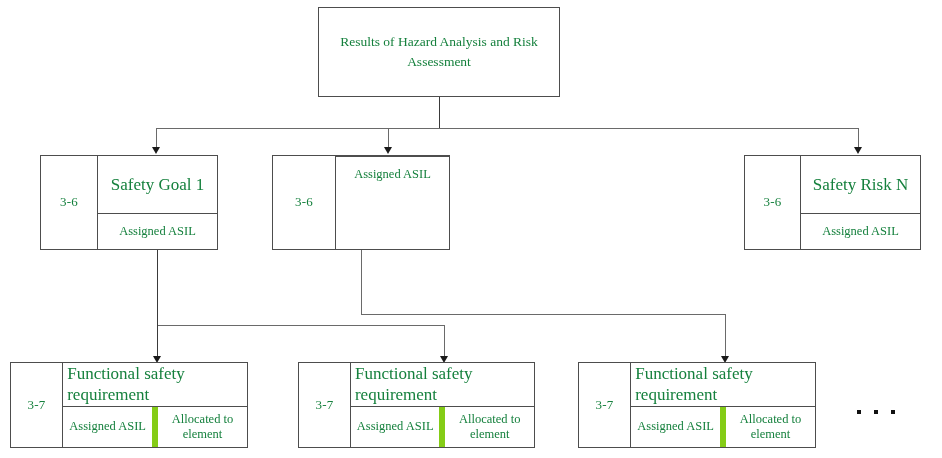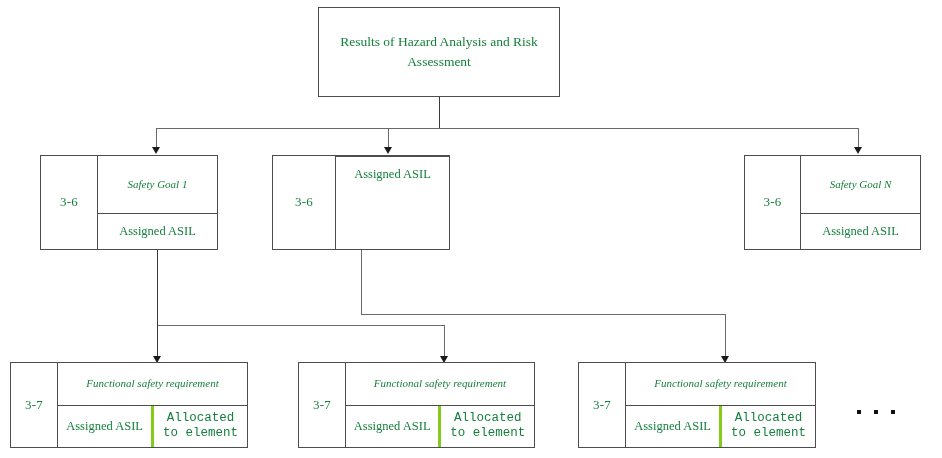--- a/index.html
+++ b/index.html
@@ -42,46 +42,44 @@
     box-sizing: border-box;
     flex: 1 1 auto;
     display: flex;
     flex-direction: column;
   }
   .node .title-row {
     box-sizing: border-box;
     display: flex;
     align-items: center;
     justify-content: center;
-    text-align: right;
-    font-size: 11px;
+    text-align: left;
+    font-size: 17px;
     line-height: 1.25;
     padding: 0 4px;
-    font-style: italic;
   }
   .node .sub-row {
     box-sizing: border-box;
     display: flex;
     flex-direction: row;
     border-top: 1px solid #4d4d4d;
   }
   .node .sub-cell {
     box-sizing: border-box;
     flex: 1 1 0;
     display: flex;
     align-items: center;
     justify-content: center;
     text-align: center;
     font-size: 12.5px;
     line-height: 1.22;
     padding: 0 3px;
   }
   .node .sub-cell + .sub-cell {
-    border-left: 3px solid #84cc16;
-    font-family: Liberation Mono, monospace;
+    border-left: 6px solid #84cc16;
   }
 
   
   .root-node {
     position: absolute;
     box-sizing: border-box;
     border: 1px solid #4d4d4d;
     background: #ffffff;
     display: flex;
     align-items: center;
@@ -165,21 +163,21 @@
     <div class="body-cell">
       <div class="sub-row" style="height:37px;">
         <div class="sub-cell">Assigned ASIL</div>
       </div>
     </div>
   </div>
 
   <div class="node" style="left:744px; top:155px; width:177px; height:95px;">
     <div class="code-cell" style="width:56px;">3-6</div>
     <div class="body-cell">
-      <div class="title-row" style="height:58px;">Safety Goal N</div>
+      <div class="title-row" style="height:58px;">Safety Risk N</div>
       <div class="sub-row" style="height:37px;">
         <div class="sub-cell">Assigned ASIL</div>
       </div>
     </div>
   </div>
 
   <div class="vline" style="left:361px; top:250px; height:64px;"></div>
   <div class="hline" style="left:361px; top:314px; width:365px; height:1px;"></div>
   <div class="vline" style="left:725px; top:314px; height:46px;"></div>
   <div class="arrow-head" style="left:721px; top:356px;"></div>

